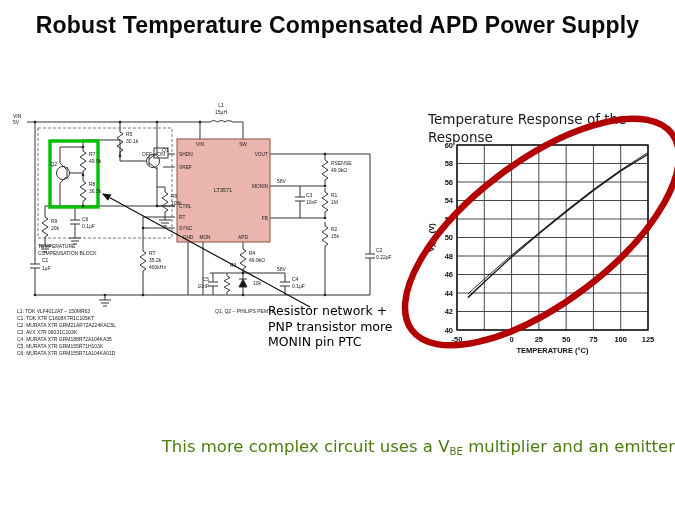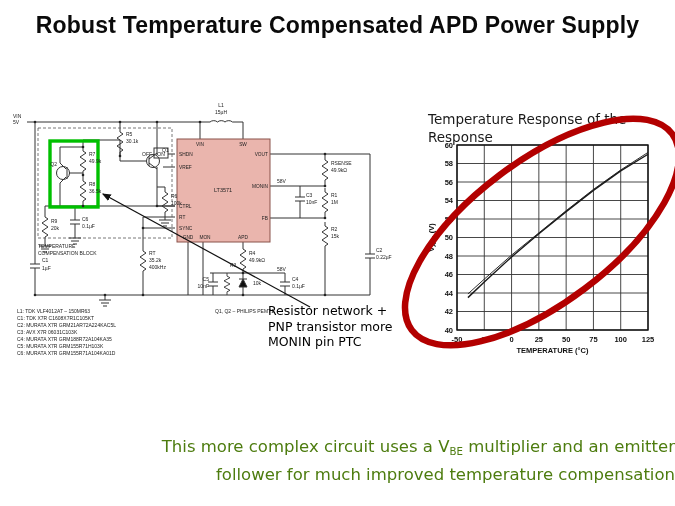--- a/index.html
+++ b/index.html
@@ -256,16 +256,15 @@
   </svg>
 
   <div class="callout">
     <span>Resistor network +</span><br>
     <span>PNP transistor more</span><br>
     <span>MONIN pin PTC</span>
   </div>
 
   <div class="caption">
     <span>This more complex circuit uses a V</span><sub>BE</sub><span> multiplier and an emitter</span><br>
-    <span>follower for much improved temperature compensation</span>
   </div>
 
 </div>
 
 </body></html>

